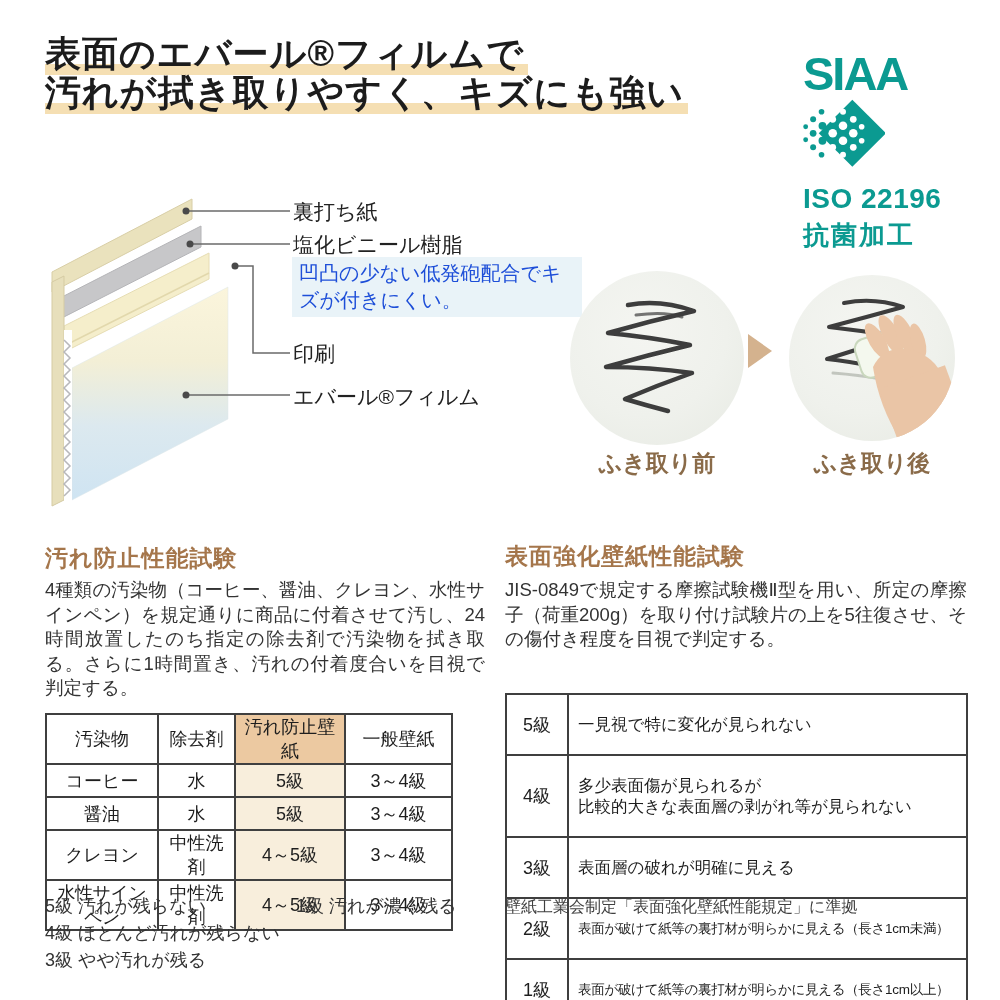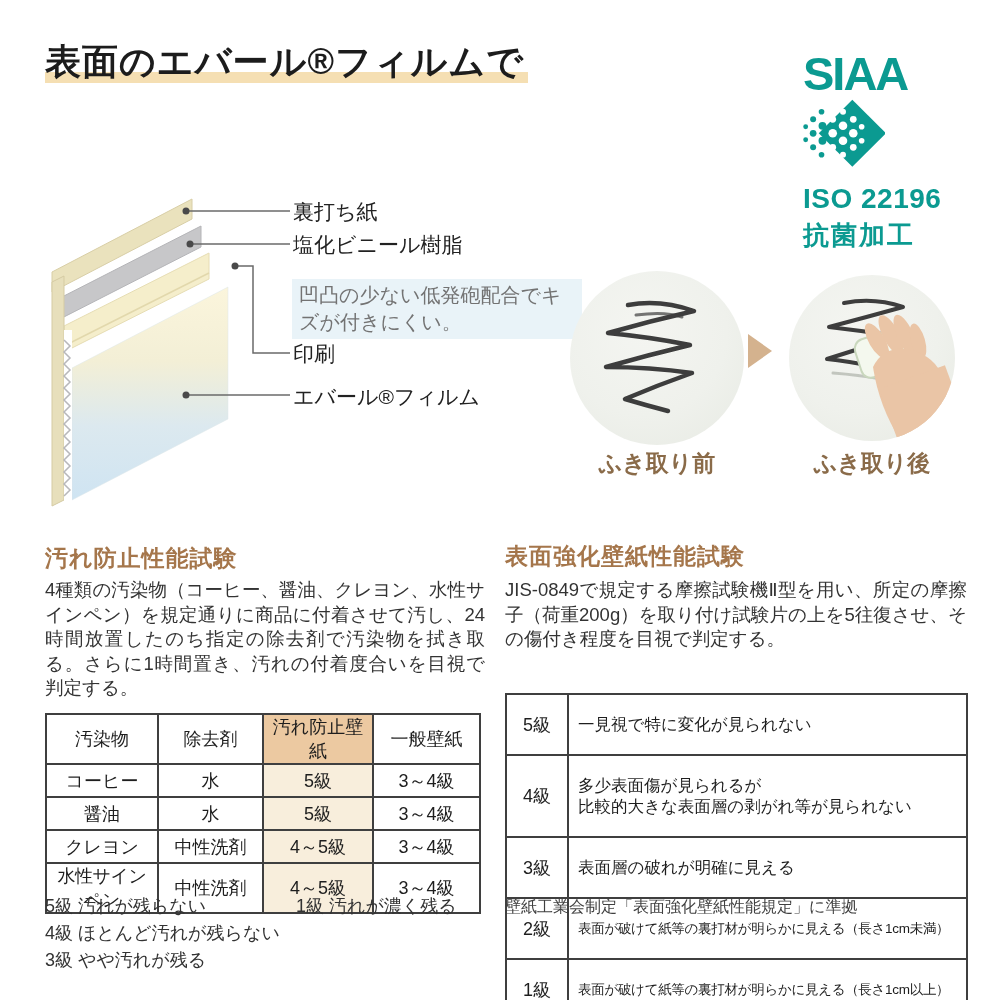--- a/index.html
+++ b/index.html
@@ -1,38 +1,38 @@
 <!DOCTYPE html>
 <html><head>
 <meta charset="utf-8">
 <style>
   * { margin:0; padding:0; box-sizing:border-box; }
   html,body { width:1000px; height:1000px; background:#ffffff;
     font-family:"Liberation Sans","DejaVu Sans",sans-serif; color:#222; }
   .abs { position:absolute; }
 
   
-  #title { left:45px; top:44px; line-height:1; }
+  #title { left:45px; top:36px; line-height:1; }
   .title-line { display:inline-block; font-size:36px; font-weight:bold; color:#1c1c1c;
     letter-spacing:1px; padding:0 4px 3px 0;
     background-image:linear-gradient(#F5DFB3,#F5DFB3);
     background-size:100% 11px; background-position:0 100%; background-repeat:no-repeat; }
 
   
   #siaa { left:803px; top:34px; width:180px; color:#0B9A91; }
   #siaa-name { font-size:47px; font-weight:bold; letter-spacing:-2px; line-height:1;
     display:inline-block; vertical-align:top; margin-top:16px; }
   #siaa-mark { display:inline-block; vertical-align:top; margin-left:-2px; }
   #siaa-iso { font-size:28px; font-weight:bold; letter-spacing:0.5px; margin-top:2px; }
   #siaa-antibac { font-size:26px; font-weight:bold; margin-top:3px; letter-spacing:2px; }
 
   
   #diagram-svg { left:40px; top:180px; }
   .dg-label { font-size:21px; color:#222; line-height:1.2; white-space:nowrap; }
-  #dg-note { left:292px; top:279px; width:290px; background:#E9F3F8; color:#737373;
+  #dg-note { left:292px; top:257px; width:290px; background:#E9F3F8; color:#1d4ed8;
     font-size:20px; line-height:27px; padding:3px 7px; }
 
   
   .photo-circle { border-radius:50%; overflow:hidden;
     background:radial-gradient(circle at 42% 35%, #F4F5F1 0%, #EFF1EC 55%, #E7EAE3 100%); }
   #circle-before { left:570px; top:271px; width:174px; height:174px; }
   #circle-after  { left:789px; top:275px; width:166px; height:166px; }
   #wipe-arrow { left:748px; top:334px; width:0; height:0;
     border-left:24px solid #D4B28E; border-top:17px solid transparent; border-bottom:17px solid transparent; }
   .wipe-label { font-size:23px; font-weight:bold; color:#8A6B49; text-align:center; }
@@ -47,21 +47,21 @@
   #stain-desc { left:45px; top:578px; width:440px; }
   #strength-desc { left:505px; top:578px; width:462px; }
 
   
   #stain-table { left:45px; top:713px; border-collapse:collapse; }
   #stain-table td, #stain-table th { border:2px solid #3f3f3f; text-align:center;
     font-size:18px; font-weight:normal; color:#1e1e1e; padding:0 2px; }
   #stain-table th { height:36px; }
   #stain-table td { height:33px; }
   .col-stain  { width:112px; }
-  .col-remover{ width:105px; }
+  .col-remover{ width:77px; }
   .col-anti   { width:110px; }
   .col-normal { width:107px; }
   .hl-head { background:#ECC9A1; }
   .hl-cell { background:#F8EEDC; }
   .tight { font-size:15px; letter-spacing:-0.5px; }
 
   
   .legend { font-size:18px; line-height:27px; color:#333; list-style:none; white-space:nowrap; }
   #legend-col1 { left:45px; top:893px; }
   #legend-col2 { left:296px; top:893px; }
@@ -76,20 +76,21 @@
   tr.r2 .desc-cell { height:30px; }
   tr.r3 .desc-cell, tr.r4 .desc-cell { height:32px; font-size:13.5px; letter-spacing:-0.3px; }
 
   #strength-footnote { left:505px; top:897px; font-size:16px; color:#404040; }
 </style>
 </head>
 <body>
 
 <div class="abs" id="title">
   <span class="title-line">表面のエバール®フィルムで</span><br>
+  <span class="title-line">汚れが拭き取りやすく、キズにも強い</span>
 </div>
 
 <div class="abs" id="siaa">
   <div>
     <span id="siaa-name">SIAA</span><span id="siaa-mark"><svg width="84" height="80" viewBox="0 0 90 84">
       <polygon points="55,2 91,38 55,74 19,38" fill="#0B9A91"></polygon>
 
       <g fill="#0B9A91">
         <circle cx="5" cy="31" r="2.6"></circle>
             <circle cx="5" cy="45" r="2.6"></circle>

